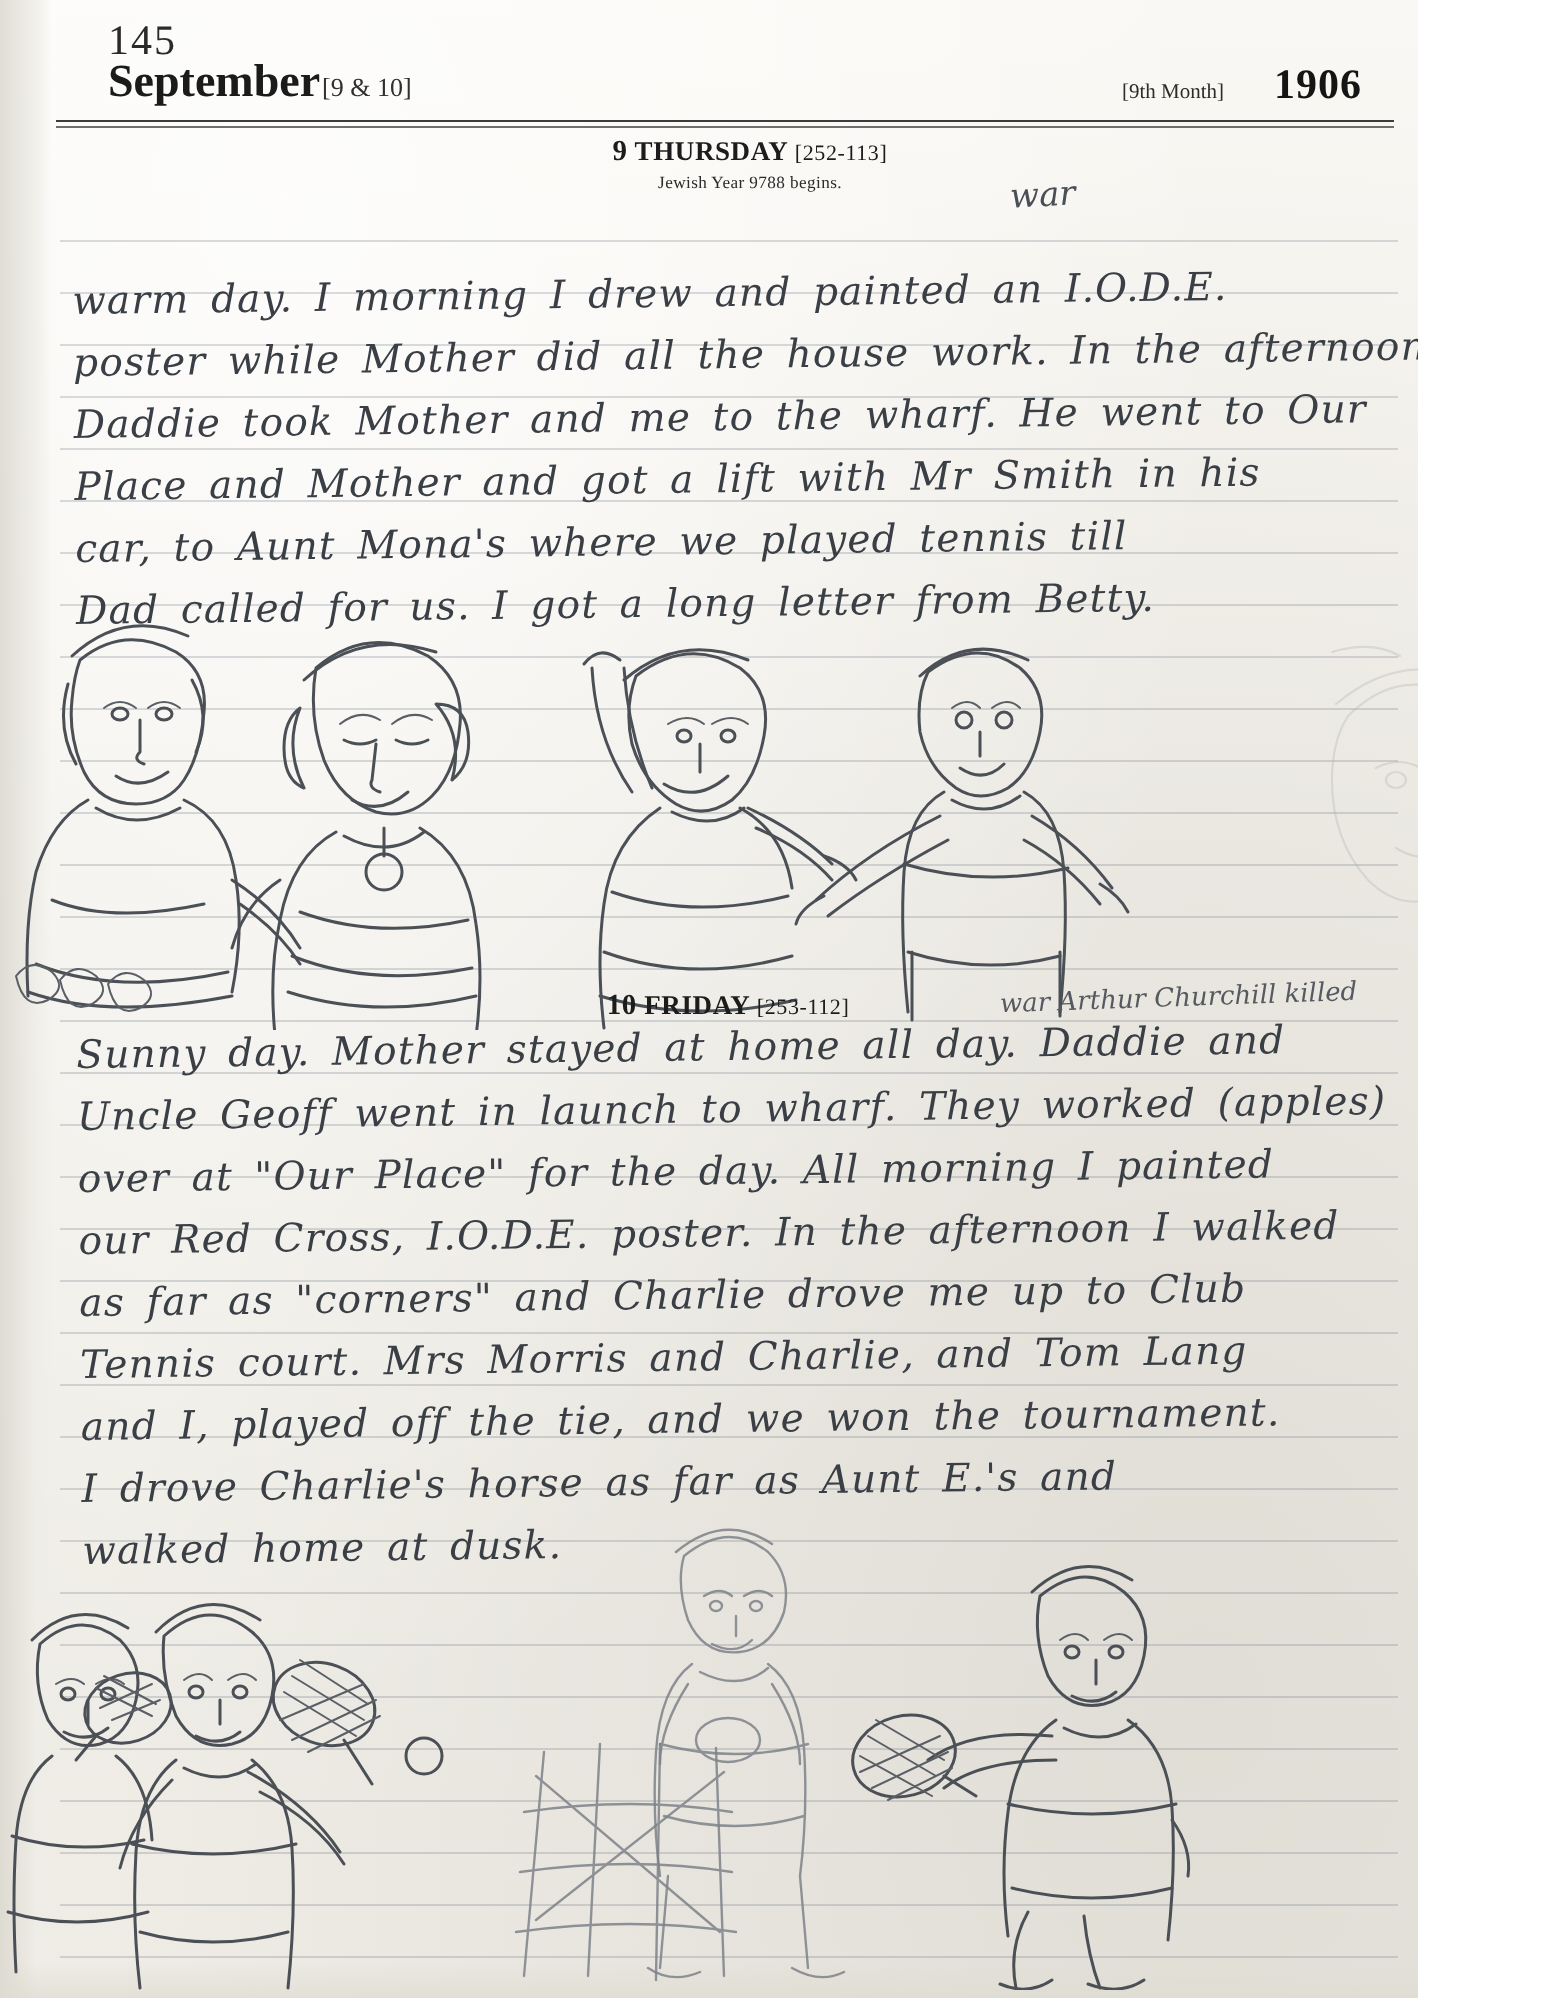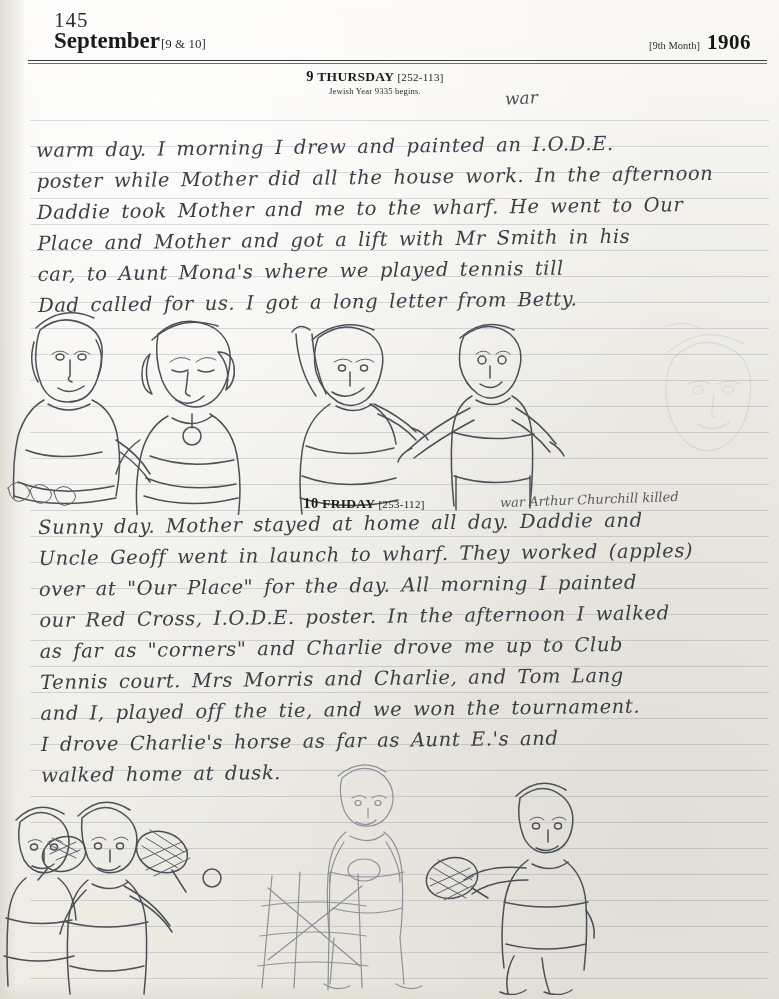--- a/index.html
+++ b/index.html
@@ -5,21 +5,21 @@
   html, body {
     margin: 0;
     padding: 0;
     background: #ffffff;
   }
   body {
     font-family: "Liberation Serif", serif;
   }
   .page {
     position: relative;
-    width: 779px;
+    width: 709px;
     height: 999px;
     background: #f3f1ec;
     overflow: hidden;
   }
   
   .paper-texture {
     position: absolute;
     inset: 0;
     background:
       radial-gradient(ellipse at 20% 10%, rgba(255,255,255,0.75), rgba(0,0,0,0) 60%),
@@ -87,21 +87,21 @@
   }
   .month-sub {
     font-size: 13px;
     color: #303030;
   }
   .year-block {
     position: absolute;
     right: 28px; top: 30px;
     display: flex;
     align-items: baseline;
-    gap: 7px;
+    gap: 25px;
   }
   .month-ordinal {
     font-size: 10.5px;
     color: #2c2c2c;
   }
   .year {
     font-weight: bold;
     font-size: 21px;
     color: #151515;
     letter-spacing: .5px;
@@ -230,21 +230,21 @@
 
     <div class="header-rule"></div>
   </div>
 
   <div class="day-heading" id="thursday-heading">
     <div class="line1">
       <span class="daynum">9</span>
       <span>THURSDAY</span>
       <span class="bracket">[252-113]</span>
     </div>
-    <div class="line2">Jewish Year 9335 begins.</div>
+    <div class="line2">Jewish Year 9788 begins.</div>
   </div>
 
   <div class="annot" id="annot-war-thursday">war</div>
 
   <div class="hand entry" id="entry-thursday">
     <span class="l">warm day. I morning I drew and painted an I.O.D.E.</span>
     <span class="l">poster while Mother did all the house work. In the afternoon</span>
     <span class="l">Daddie took Mother and me to the wharf. He went to Our</span>
     <span class="l">Place and Mother and got a lift with Mr Smith in his</span>
     <span class="l">car, to Aunt Mona's where we played tennis till</span>

